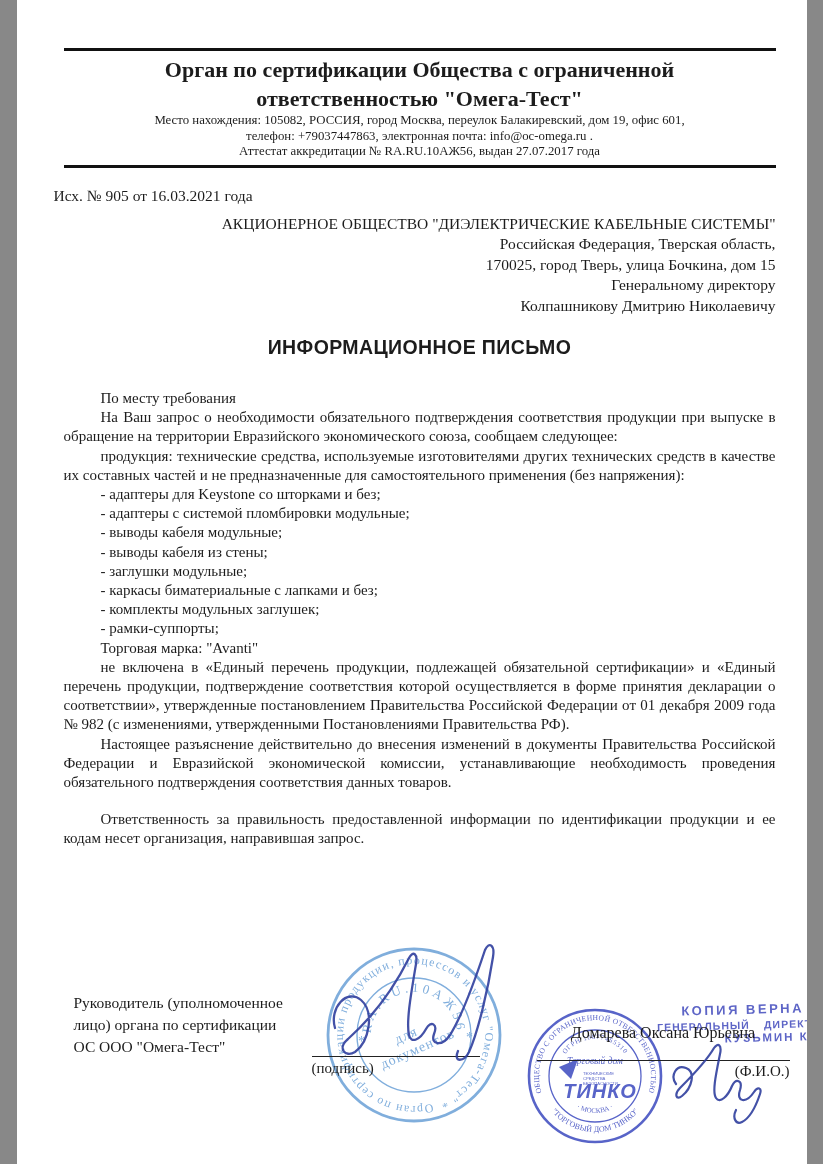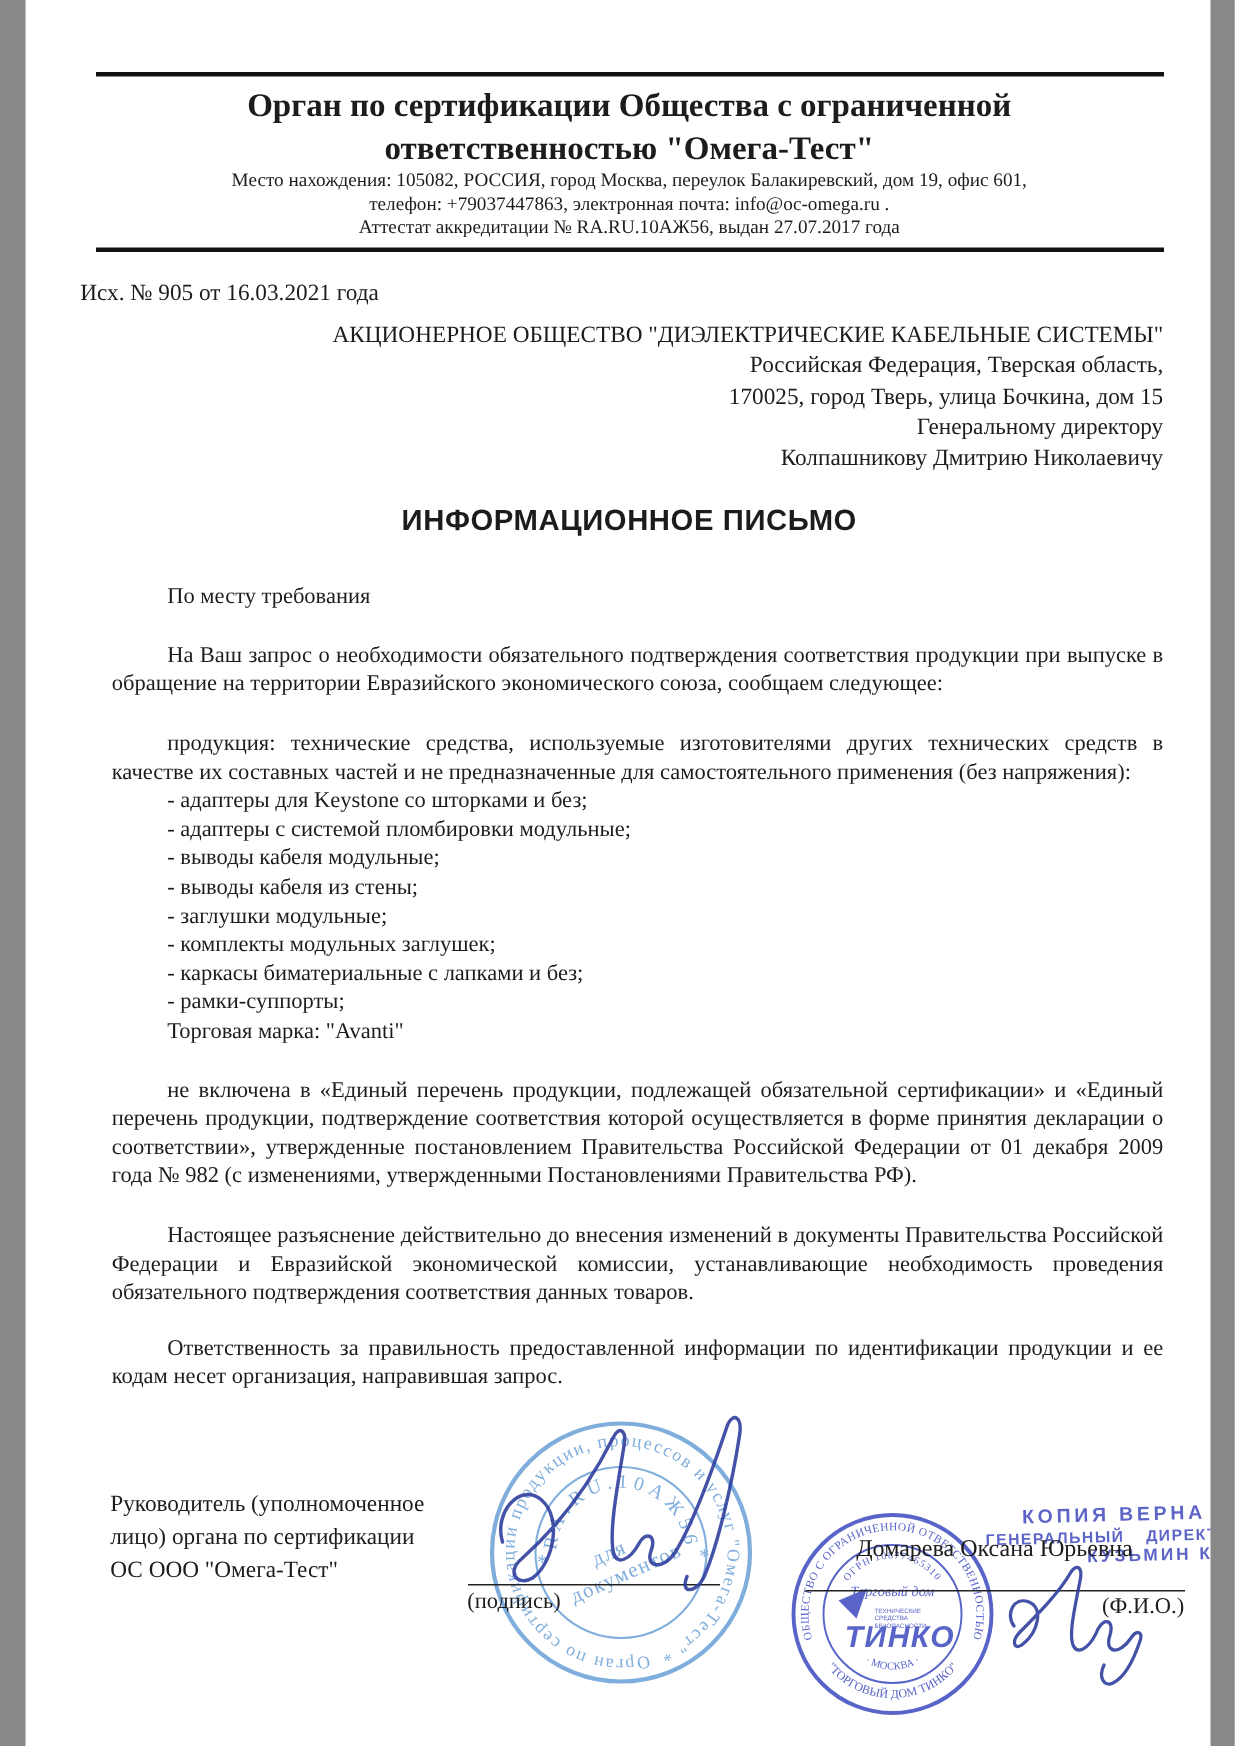--- a/index.html
+++ b/index.html
@@ -15,23 +15,23 @@
   .hdr .t1,.hdr .t2{font-weight:bold; font-size:22px; line-height:29px;}
   .hdr .a{font-size:12.8px; line-height:15.6px;}
   
   .ref{position:absolute; left:37px; top:187px; font-size:15.5px;}
   .rcp{position:absolute; right:31px; top:214px; text-align:right; font-size:15.5px; line-height:20.4px;}
   
   .ltitle{position:absolute; left:47px; right:31px; top:336px; text-align:center;
           font-family:"Liberation Sans","DejaVu Sans",sans-serif;
           font-weight:bold; font-size:19.5px; letter-spacing:.4px;}
   
-  .body{position:absolute; left:58px; right:31px; top:389px; font-size:15px; line-height:19.2px;}
+  .body{position:absolute; left:47px; right:31px; top:389px; font-size:15px; line-height:19.2px;}
   .body p{margin:0; text-indent:37px;}
-  .body p.j{text-align:justify;margin-top:20px;}
+  .body p.j{text-align:justify;}
   .body p.gap{margin-top:18px;}
   
   .sig-left{position:absolute; left:57px; top:992px; font-size:15.5px; line-height:21.8px;}
   .line1{position:absolute; left:295px; top:1056px; width:168px; border-top:1.6px solid #222;}
   .line2{position:absolute; left:520px; top:1060px; width:253px; border-top:1.6px solid #222;}
   .cap1{position:absolute; left:295px; top:1060px; width:168px; text-align:left; font-size:15px;}
   .cap2{position:absolute; left:520px; top:1063px; width:253px; text-align:right; font-size:15px;}
   .fio-name{position:absolute; left:520px; top:1024px; width:253px; text-align:center; font-size:16px; z-index:6;}
   
   .stamp{position:absolute; z-index:2;}
@@ -77,22 +77,22 @@
 
   <div class="body">
     <p>По месту требования</p>
     <p class="j">На Ваш запрос о необходимости обязательного подтверждения соответствия продукции при выпуске в обращение на территории Евразийского экономического союза, сообщаем следующее:</p>
     <p class="j">продукция: технические средства, используемые изготовителями других технических средств в качестве их составных частей и не предназначенные для самостоятельного применения (без напряжения):</p>
     <p>- адаптеры для Keystone со шторками и без;</p>
     <p>- адаптеры с системой пломбировки модульные;</p>
     <p>- выводы кабеля модульные;</p>
     <p>- выводы кабеля из стены;</p>
     <p>- заглушки модульные;</p>
+    <p>- каркасы биматериальные с лапками и без;</p>
     <p>- комплекты модульных заглушек;</p>
-    <p>- каркасы биматериальные с лапками и без;</p>
     <p>- рамки-суппорты;</p>
     <p>Торговая марка: "Avanti"</p>
     <p class="j">не включена в «Единый перечень продукции, подлежащей обязательной сертификации» и «Единый перечень продукции, подтверждение соответствия которой осуществляется в форме принятия декларации о соответствии», утвержденные постановлением Правительства Российской Федерации от 01 декабря 2009 года № 982 (с изменениями, утвержденными Постановлениями Правительства РФ).</p>
     <p class="j">Настоящее разъяснение действительно до внесения изменений в документы Правительства Российской Федерации и Евразийской экономической комиссии, устанавливающие необходимость проведения обязательного подтверждения соответствия данных товаров.</p>
     <p class="j gap">Ответственность за правильность предоставленной информации по идентификации продукции и ее кодам несет организация, направившая запрос.</p>
   </div>
 
   <div class="sig-left">
     <div>Руководитель (уполномоченное</div>
     <div>лицо) органа по сертификации</div>

